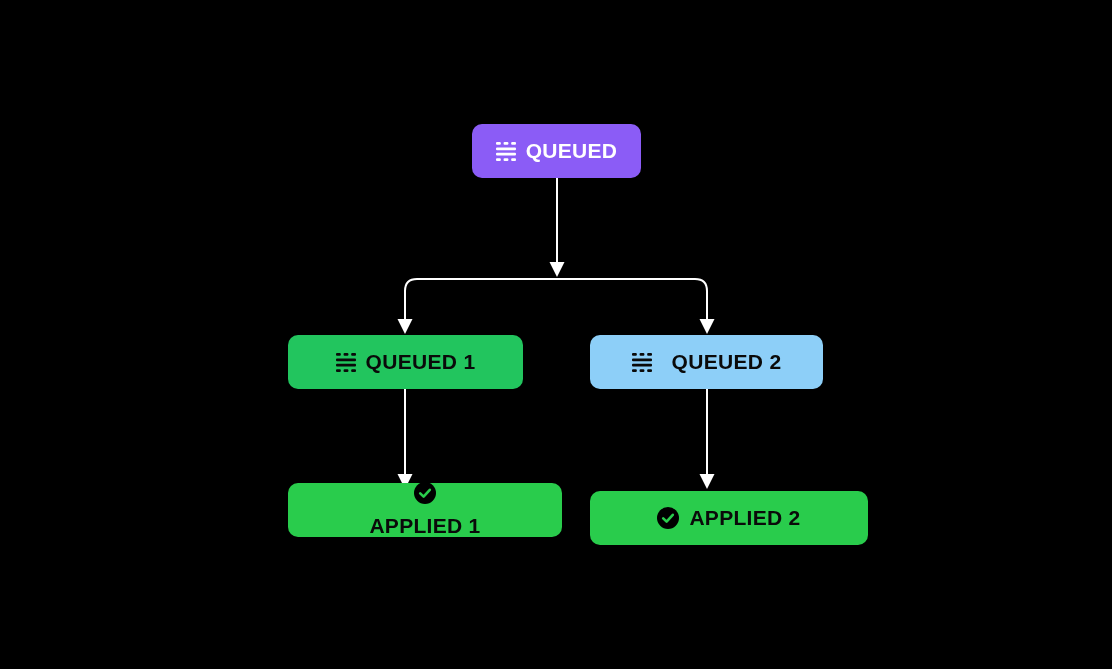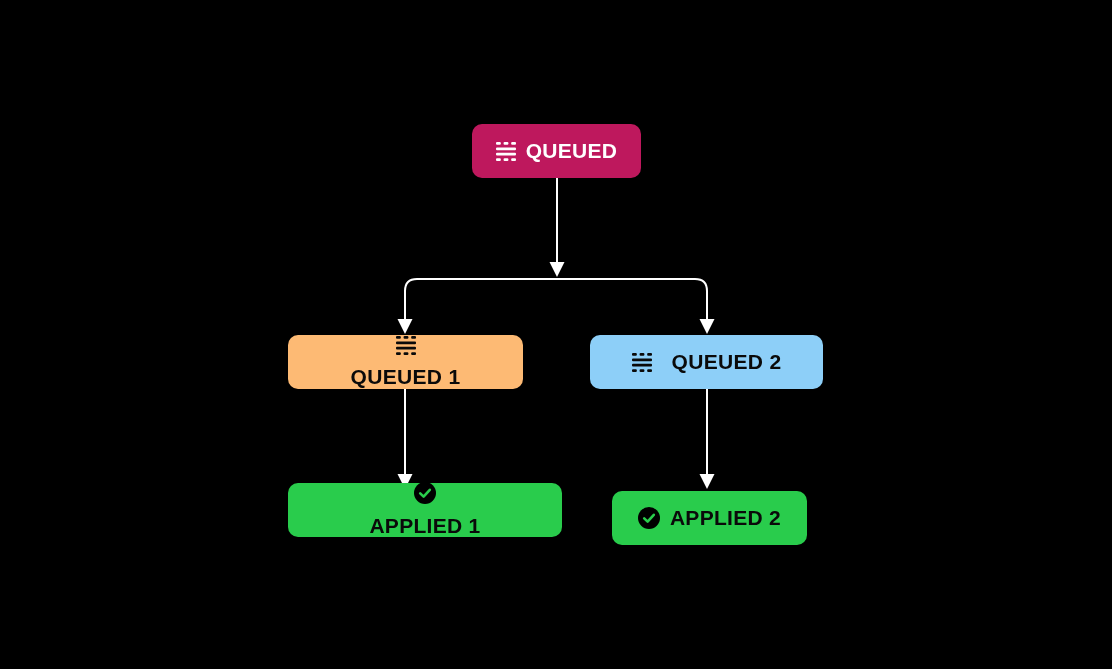--- a/index.html
+++ b/index.html
@@ -36,21 +36,21 @@
   .node .icon {
     display: inline-flex;
     align-items: center;
     justify-content: center;
   }
   .node .icon svg { display: block; }
   #node-queued   { left: 472px; top: 124px; width: 169px; }
   #node-queued-1 { left: 288px; top: 335px; width: 235px; }
   #node-queued-2 { left: 590px; top: 335px; width: 233px; gap: 20px; }
   #node-applied-1{ left: 288px; top: 483px; width: 274px; flex-direction: column; }
-  #node-applied-2{ left: 612px; top: 491px; width: 195px; }
+  #node-applied-2{ left: 590px; top: 491px; width: 278px; }
 </style>
 </head>
 <body>
 
 <div class="canvas" style="background-color: rgb(0, 0, 0);">
 
   <svg class="edges" width="1112" height="669" viewBox="0 0 1112 669" aria-hidden="true">
     <g fill="none" stroke-width="2" style="stroke: rgb(255, 255, 255);">
       <path d="M557 178 V 263"></path>
       <path d="M405 320 V 291 Q 405 279 417 279 H 695 Q 707 279 707 291 V 320"></path>
@@ -59,37 +59,37 @@
     </g>
     <g style="fill: rgb(255, 255, 255);">
       <path d="M549.5 262 h15 L557 277 Z"></path>
       <path d="M397.5 319 h15 L405 334 Z"></path>
       <path d="M699.5 319 h15 L707 334 Z"></path>
       <path d="M397.5 474 h15 L405 489 Z"></path>
       <path d="M699.5 474 h15 L707 489 Z"></path>
     </g>
   </svg>
 
-  <div class="node" id="node-queued" style="background-color: #be185d; color: rgb(255, 255, 255);">
+  <div class="node" id="node-queued" style="background-color: #8b5cf6; color: rgb(255, 255, 255);">
     <span class="icon">
       <svg viewBox="0 0 19 18" width="20" height="19" fill="currentColor" aria-hidden="true">
         <rect x="0" y="0" width="4.6" height="2.7" rx="1"></rect>
         <rect x="7.2" y="0" width="4.6" height="2.7" rx="1"></rect>
         <rect x="14.4" y="0" width="4.6" height="2.7" rx="1"></rect>
         <rect x="0" y="5.1" width="19" height="2.7" rx="1"></rect>
         <rect x="0" y="10.2" width="19" height="2.7" rx="1"></rect>
         <rect x="0" y="15.3" width="4.6" height="2.7" rx="1"></rect>
         <rect x="7.2" y="15.3" width="4.6" height="2.7" rx="1"></rect>
         <rect x="14.4" y="15.3" width="4.6" height="2.7" rx="1"></rect>
       </svg>
     </span>
     <span class="label">QUEUED</span>
   </div>
 
-  <div class="node" id="node-queued-1" style="background-color: #fdba74; color: rgb(10, 10, 10); flex-direction: column;">
+  <div class="node" id="node-queued-1" style="background-color: #22c55e; color: rgb(10, 10, 10);">
     <span class="icon">
       <svg viewBox="0 0 19 18" width="20" height="19" fill="currentColor" aria-hidden="true">
         <rect x="0" y="0" width="4.6" height="2.7" rx="1"></rect>
         <rect x="7.2" y="0" width="4.6" height="2.7" rx="1"></rect>
         <rect x="14.4" y="0" width="4.6" height="2.7" rx="1"></rect>
         <rect x="0" y="5.1" width="19" height="2.7" rx="1"></rect>
         <rect x="0" y="10.2" width="19" height="2.7" rx="1"></rect>
         <rect x="0" y="15.3" width="4.6" height="2.7" rx="1"></rect>
         <rect x="7.2" y="15.3" width="4.6" height="2.7" rx="1"></rect>
         <rect x="14.4" y="15.3" width="4.6" height="2.7" rx="1"></rect>

